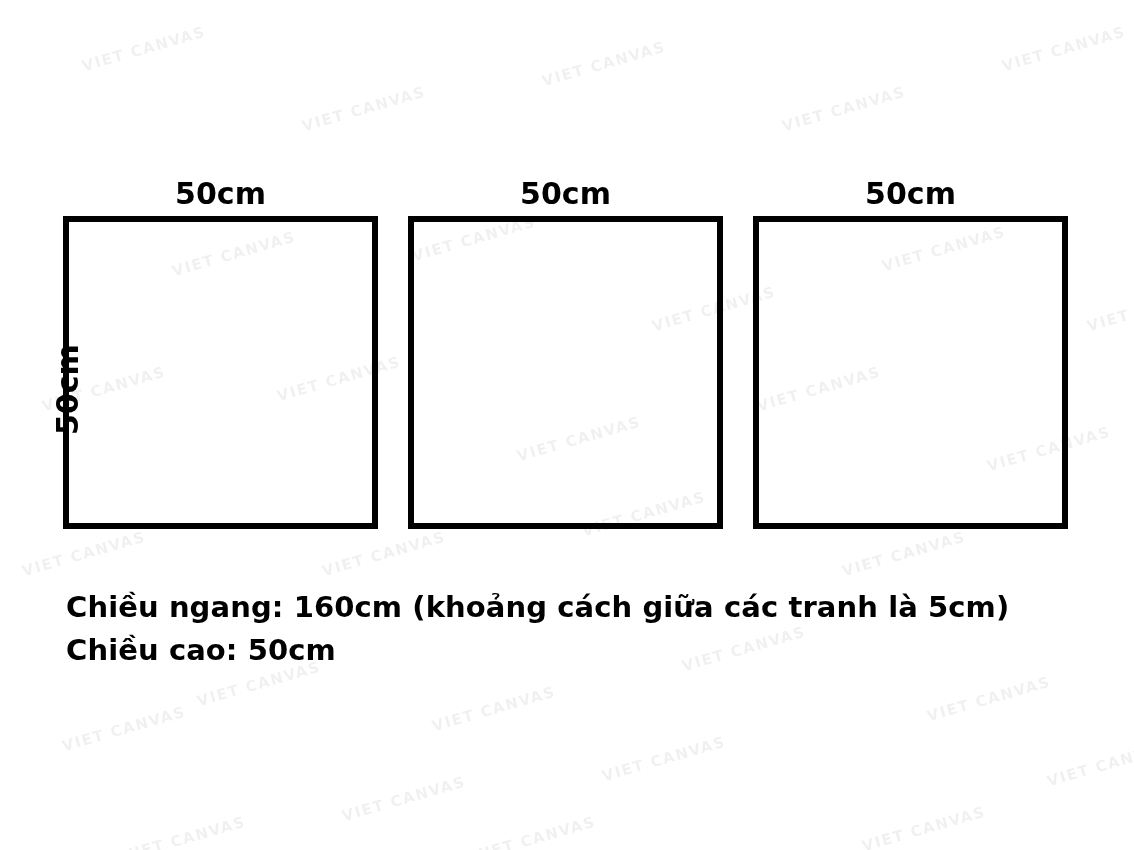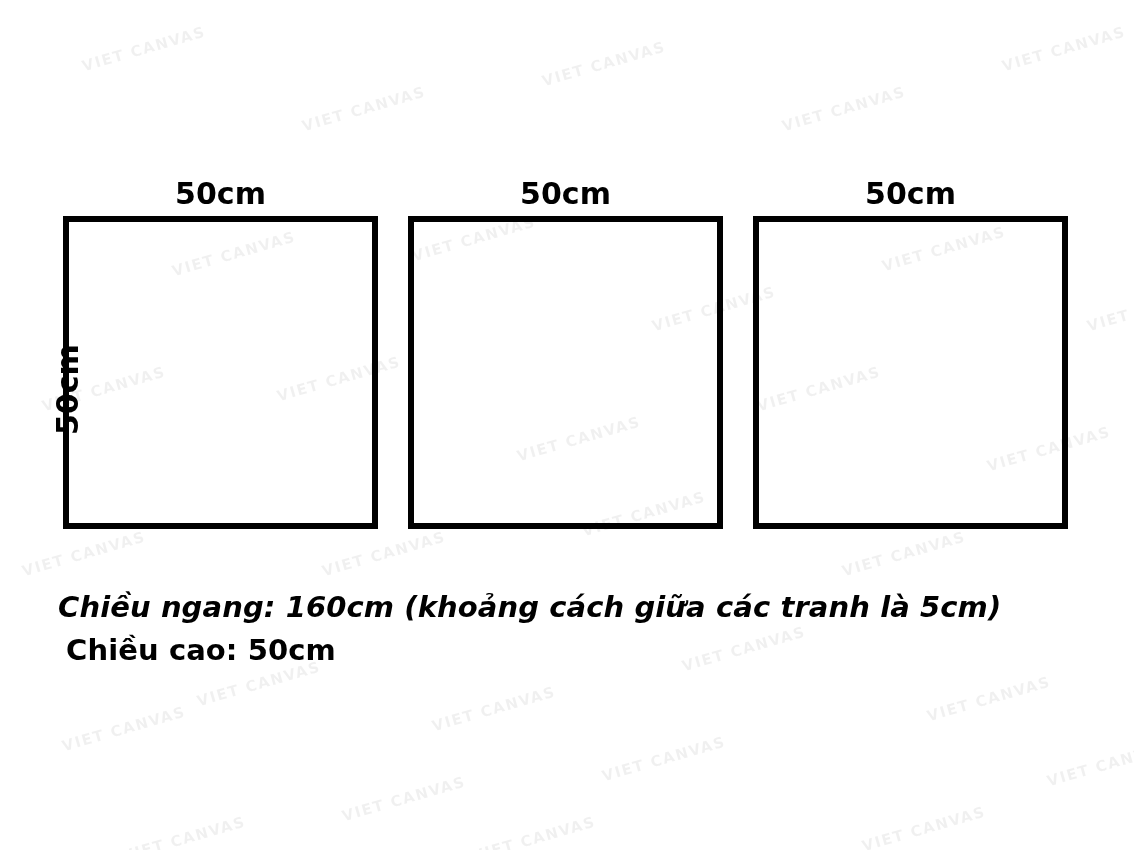--- a/index.html
+++ b/index.html
@@ -115,16 +115,16 @@
   <div class="top-label" style="left:63px; top:176px; width:315px;">50cm</div>
   <div class="top-label" style="left:408px; top:176px; width:315px;">50cm</div>
   <div class="top-label" style="left:753px; top:176px; width:315px;">50cm</div>
 
   <div class="side-label" style="left:50px; top:435px;">50cm</div>
 
   <div class="panel" style="left:63px; top:216px; width:315px; height:313px;"></div>
   <div class="panel" style="left:408px; top:216px; width:315px; height:313px;"></div>
   <div class="panel" style="left:753px; top:216px; width:315px; height:313px;"></div>
 
-  <div class="caption-line" style="left:58px; top:590px;font-style:italic;">Chiều ngang: 160cm (khoảng cách giữa các tranh là 5cm)</div>
+  <div class="caption-line" style="left:66px; top:590px;">Chiều ngang: 160cm (khoảng cách giữa các tranh là 5cm)</div>
   <div class="caption-line" style="left:66px; top:633px;text-align:right;">Chiều cao: 50cm</div>
 
 </div>
 
 </body></html>

